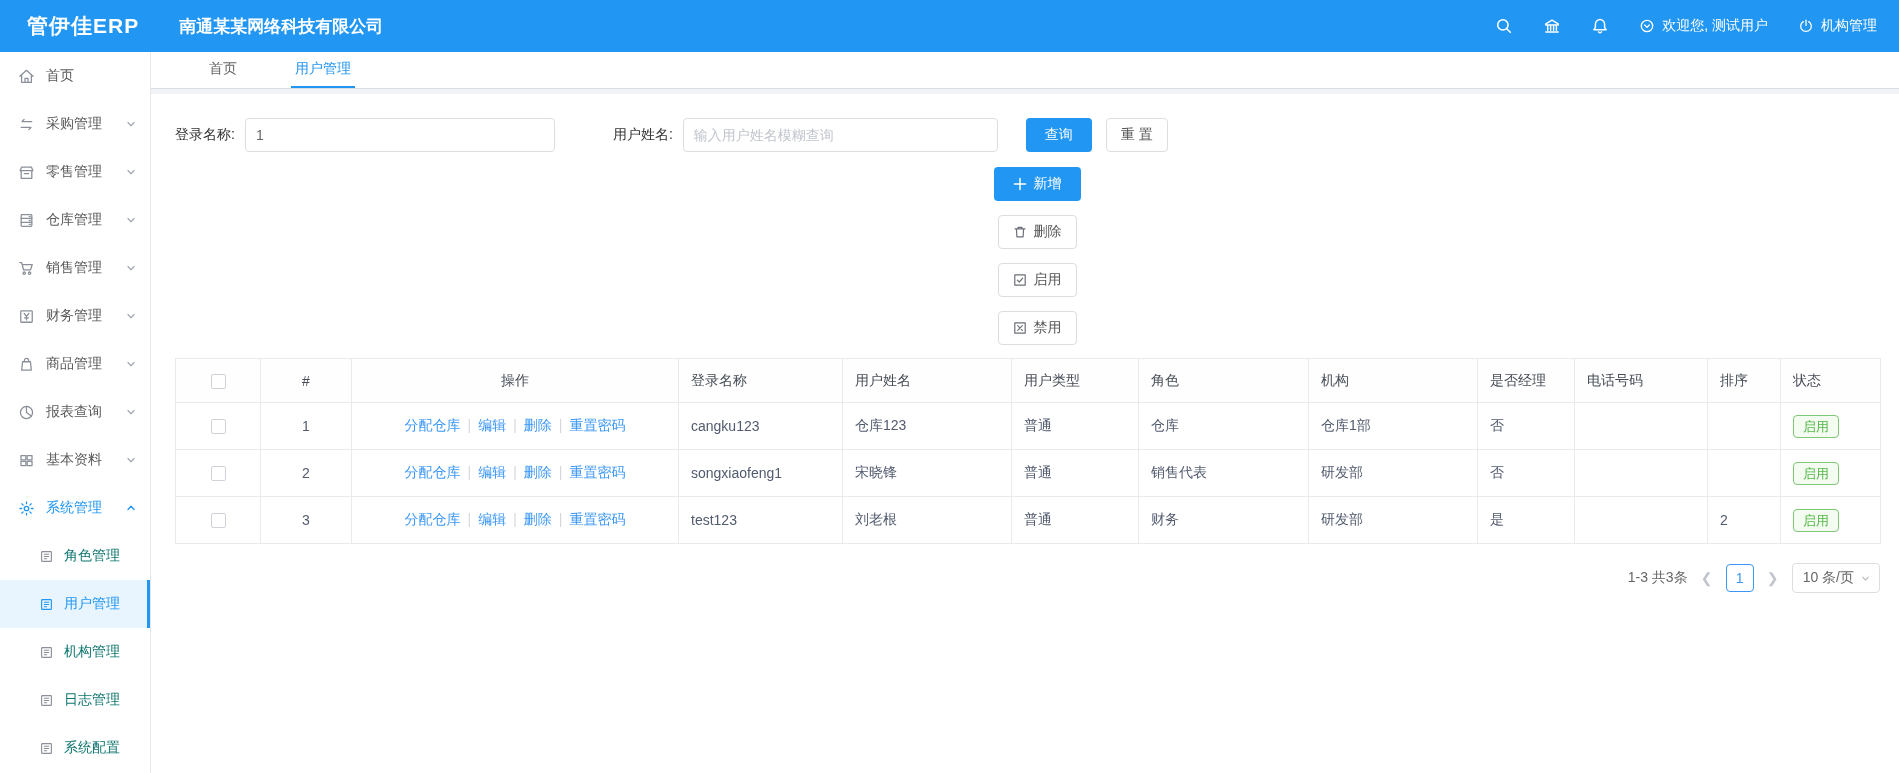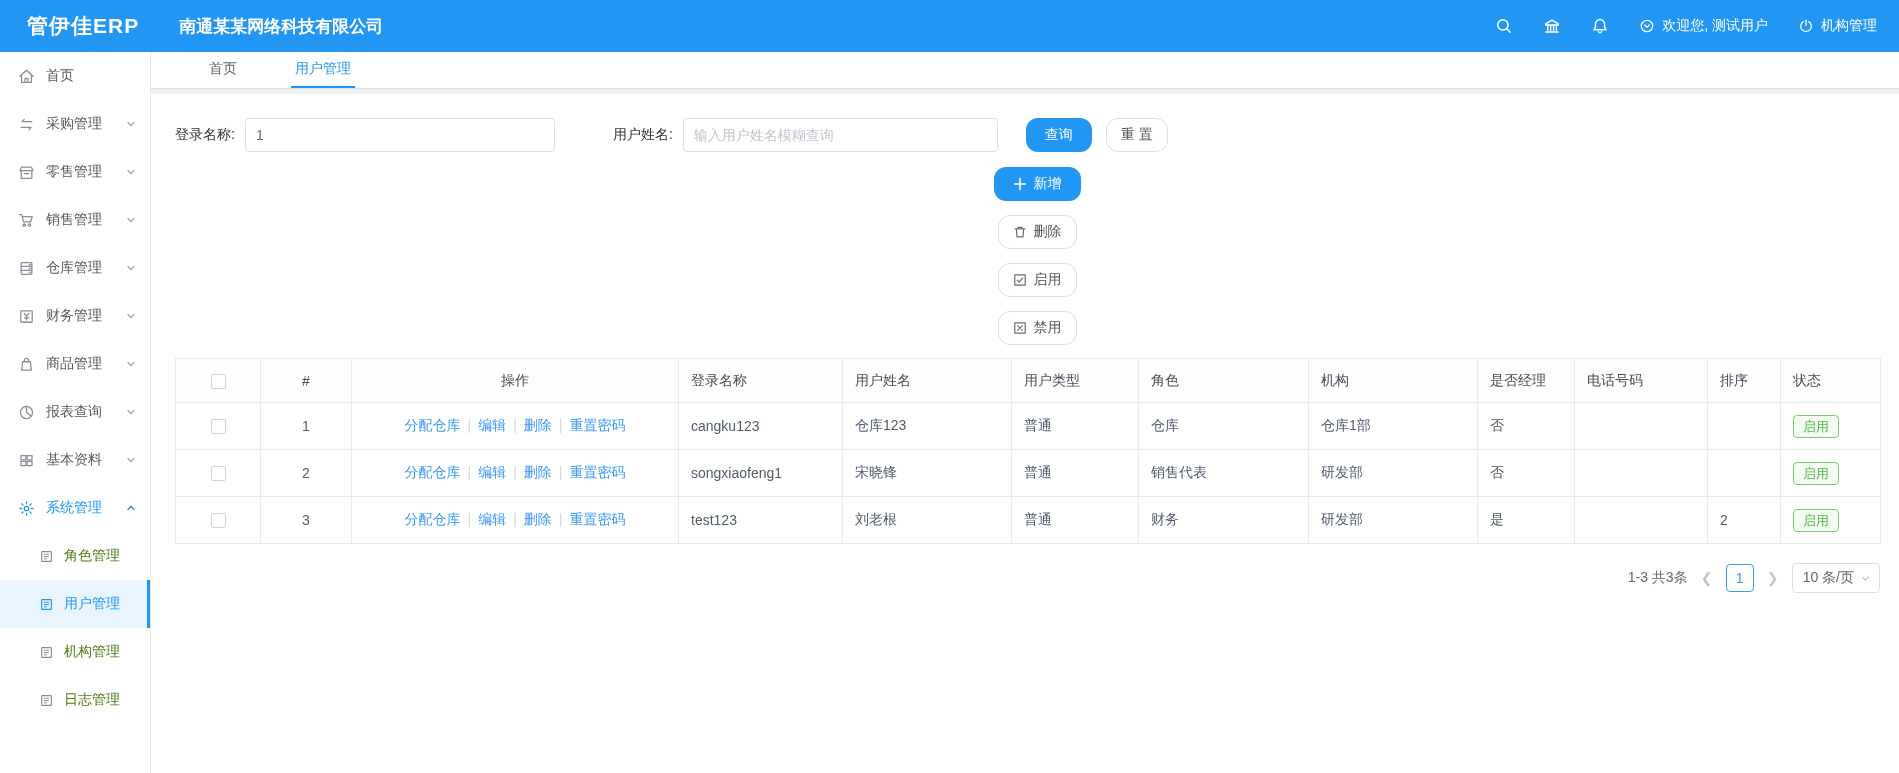--- a/index.html
+++ b/index.html
@@ -23,21 +23,21 @@
   .content { flex:1; display:flex; flex-direction:column; min-width:0; }
 
   
   .menu-item { height:48px; display:flex; align-items:center; padding:0 13px 0 18px;
     font-size:14px; color:#595959; cursor:pointer; }
   .mi-icon { width:17px; height:17px; margin-right:11px; color:#8a8f99; flex:0 0 auto; }
   .chev { margin-left:auto; color:#a6aab1; width:12px; height:12px; }
   .menu-item.active { color:#2196F3; }
   .menu-item.active .mi-icon, .menu-item.active .chev { color:#2196F3; }
   .sub-item { height:48px; display:flex; align-items:center; padding-left:39px; font-size:14px;
-    color:#4d7c0f; cursor:pointer; border-right:3px solid transparent; }
+    color:#0f766e; cursor:pointer; border-right:3px solid transparent; }
   .sub-item .mi-icon { width:15px; height:15px; margin-right:10px; }
   .sub-item.active { background:#e9f5fe; color:#2196F3; border-right-color:#2196F3; }
   .sub-item.active .mi-icon { color:#2196F3; }
 
   
   .tabbar { height:37px; flex:0 0 37px; border-bottom:1px solid #d8dce3; display:flex; align-items:stretch;
     padding-left:54px; gap:50px; background:#fff; }
   .tab { display:flex; align-items:center; font-size:14px; color:#666; cursor:pointer;
     border-bottom:2px solid transparent; padding:0 4px; }
   .tab.active { color:#2196F3; border-bottom-color:#2196F3; }
@@ -47,21 +47,21 @@
   .panel { flex:1; background:#fff; padding:24px 0 0 24px; overflow:hidden; }
 
   .filter-row { display:flex; align-items:center; font-size:14px; color:#333; }
   .f-label { white-space:nowrap; }
   .f-input { height:34px; border:1px solid #dcdee2; border-radius:4px; padding:0 10px;
     font-size:14px; color:#666; outline:none; font-family:inherit; }
   .f-input::placeholder { color:#c0c4cc; }
   .inp-login { width:310px; margin-left:10px; }
   .lbl-name { margin-left:58px; }
   .inp-name { width:315px; margin-left:10px; }
-  .btn { height:34px; border-radius:12px; font-size:14px; display:inline-flex; align-items:center;
+  .btn { height:34px; border-radius:4px; font-size:14px; display:inline-flex; align-items:center;
     justify-content:center; cursor:pointer; border:1px solid transparent; font-family:inherit; white-space:nowrap; }
   .btn-primary { background:#2196F3; color:#fff; padding:0 18px; }
   .btn-default { background:#fff; color:#555; border-color:#dcdee2; padding:0 14px; }
   .btn-search { margin-left:28px; }
   .btn-reset { margin-left:14px; }
 
   .toolbar { display:flex; align-items:center; gap:14px; margin-top:15px;flex-direction:column; }
   .btn .b-icon { width:14px; height:14px; margin-right:7px; color:inherit; }
   .btn-default .b-icon { color:#6b7078; }
 
@@ -176,41 +176,41 @@
         <span class="chev">
           <svg viewBox="0 0 12 12" width="12" height="12" fill="none" stroke="currentColor" stroke-width="1.3" stroke-linecap="round" stroke-linejoin="round">
               <path d="M3 4.5 6 7.7 9 4.5"></path>
             </svg>
         </span>
       </div>
 
       <div class="menu-item">
         <span class="mi-icon">
           <svg viewBox="0 0 16 16" width="17" height="17" fill="none" stroke="currentColor" stroke-width="1.2" stroke-linecap="round" stroke-linejoin="round">
+              <rect x="3" y="2.4" width="10" height="11.2" rx="0.8"></rect>
+              <path d="M3 6.1h10M3 9.8h10M10.6 4.3h.9M10.6 8h.9M10.6 11.7h.9"></path>
+            </svg>
+        </span>
+        <span>仓库管理</span>
+        <span class="chev">
+          <svg viewBox="0 0 12 12" width="12" height="12" fill="none" stroke="currentColor" stroke-width="1.3" stroke-linecap="round" stroke-linejoin="round">
+              <path d="M3 4.5 6 7.7 9 4.5"></path>
+            </svg>
+        </span>
+      </div>
+
+      <div class="menu-item">
+        <span class="mi-icon">
+          <svg viewBox="0 0 16 16" width="17" height="17" fill="none" stroke="currentColor" stroke-width="1.2" stroke-linecap="round" stroke-linejoin="round">
               <path d="M1.6 2.4h1.9l1.7 6.8h6.6l1.6-4.9H4.4"></path>
               <circle cx="5.9" cy="12.4" r="1.1"></circle>
               <circle cx="10.9" cy="12.4" r="1.1"></circle>
             </svg>
         </span>
         <span>销售管理</span>
-        <span class="chev">
-          <svg viewBox="0 0 12 12" width="12" height="12" fill="none" stroke="currentColor" stroke-width="1.3" stroke-linecap="round" stroke-linejoin="round">
-              <path d="M3 4.5 6 7.7 9 4.5"></path>
-            </svg>
-        </span>
-      </div>
-
-      <div class="menu-item">
-        <span class="mi-icon">
-          <svg viewBox="0 0 16 16" width="17" height="17" fill="none" stroke="currentColor" stroke-width="1.2" stroke-linecap="round" stroke-linejoin="round">
-              <rect x="3" y="2.4" width="10" height="11.2" rx="0.8"></rect>
-              <path d="M3 6.1h10M3 9.8h10M10.6 4.3h.9M10.6 8h.9M10.6 11.7h.9"></path>
-            </svg>
-        </span>
-        <span>仓库管理</span>
         <span class="chev">
           <svg viewBox="0 0 12 12" width="12" height="12" fill="none" stroke="currentColor" stroke-width="1.3" stroke-linecap="round" stroke-linejoin="round">
               <path d="M3 4.5 6 7.7 9 4.5"></path>
             </svg>
         </span>
       </div>
 
       <div class="menu-item">
         <span class="mi-icon">
           <svg viewBox="0 0 16 16" width="17" height="17" fill="none" stroke="currentColor" stroke-width="1.2" stroke-linecap="round" stroke-linejoin="round">
@@ -320,20 +320,29 @@
       <div class="sub-item">
         <span class="mi-icon">
           <svg viewBox="0 0 16 16" width="15" height="15" fill="none" stroke="currentColor" stroke-width="1.2" stroke-linejoin="round">
               <rect x="2.8" y="2.8" width="10.4" height="10.4" rx="0.8"></rect>
               <path d="M5.2 5.6h5.6M5.2 8h5.6M5.2 10.4h3.4"></path>
             </svg>
         </span>
         <span>日志管理</span>
       </div>
 
+      <div class="sub-item">
+        <span class="mi-icon">
+          <svg viewBox="0 0 16 16" width="15" height="15" fill="none" stroke="currentColor" stroke-width="1.2" stroke-linejoin="round">
+              <rect x="2.8" y="2.8" width="10.4" height="10.4" rx="0.8"></rect>
+              <path d="M5.2 5.6h5.6M5.2 8h5.6M5.2 10.4h3.4"></path>
+            </svg>
+        </span>
+        <span>系统配置</span>
+      </div>
 
     </div>
 
     <div class="content">
 
       <div class="tabbar">
         <div class="tab">首页</div>
         <div class="tab active">用户管理</div>
       </div>
       <div class="gapstrip"></div>

